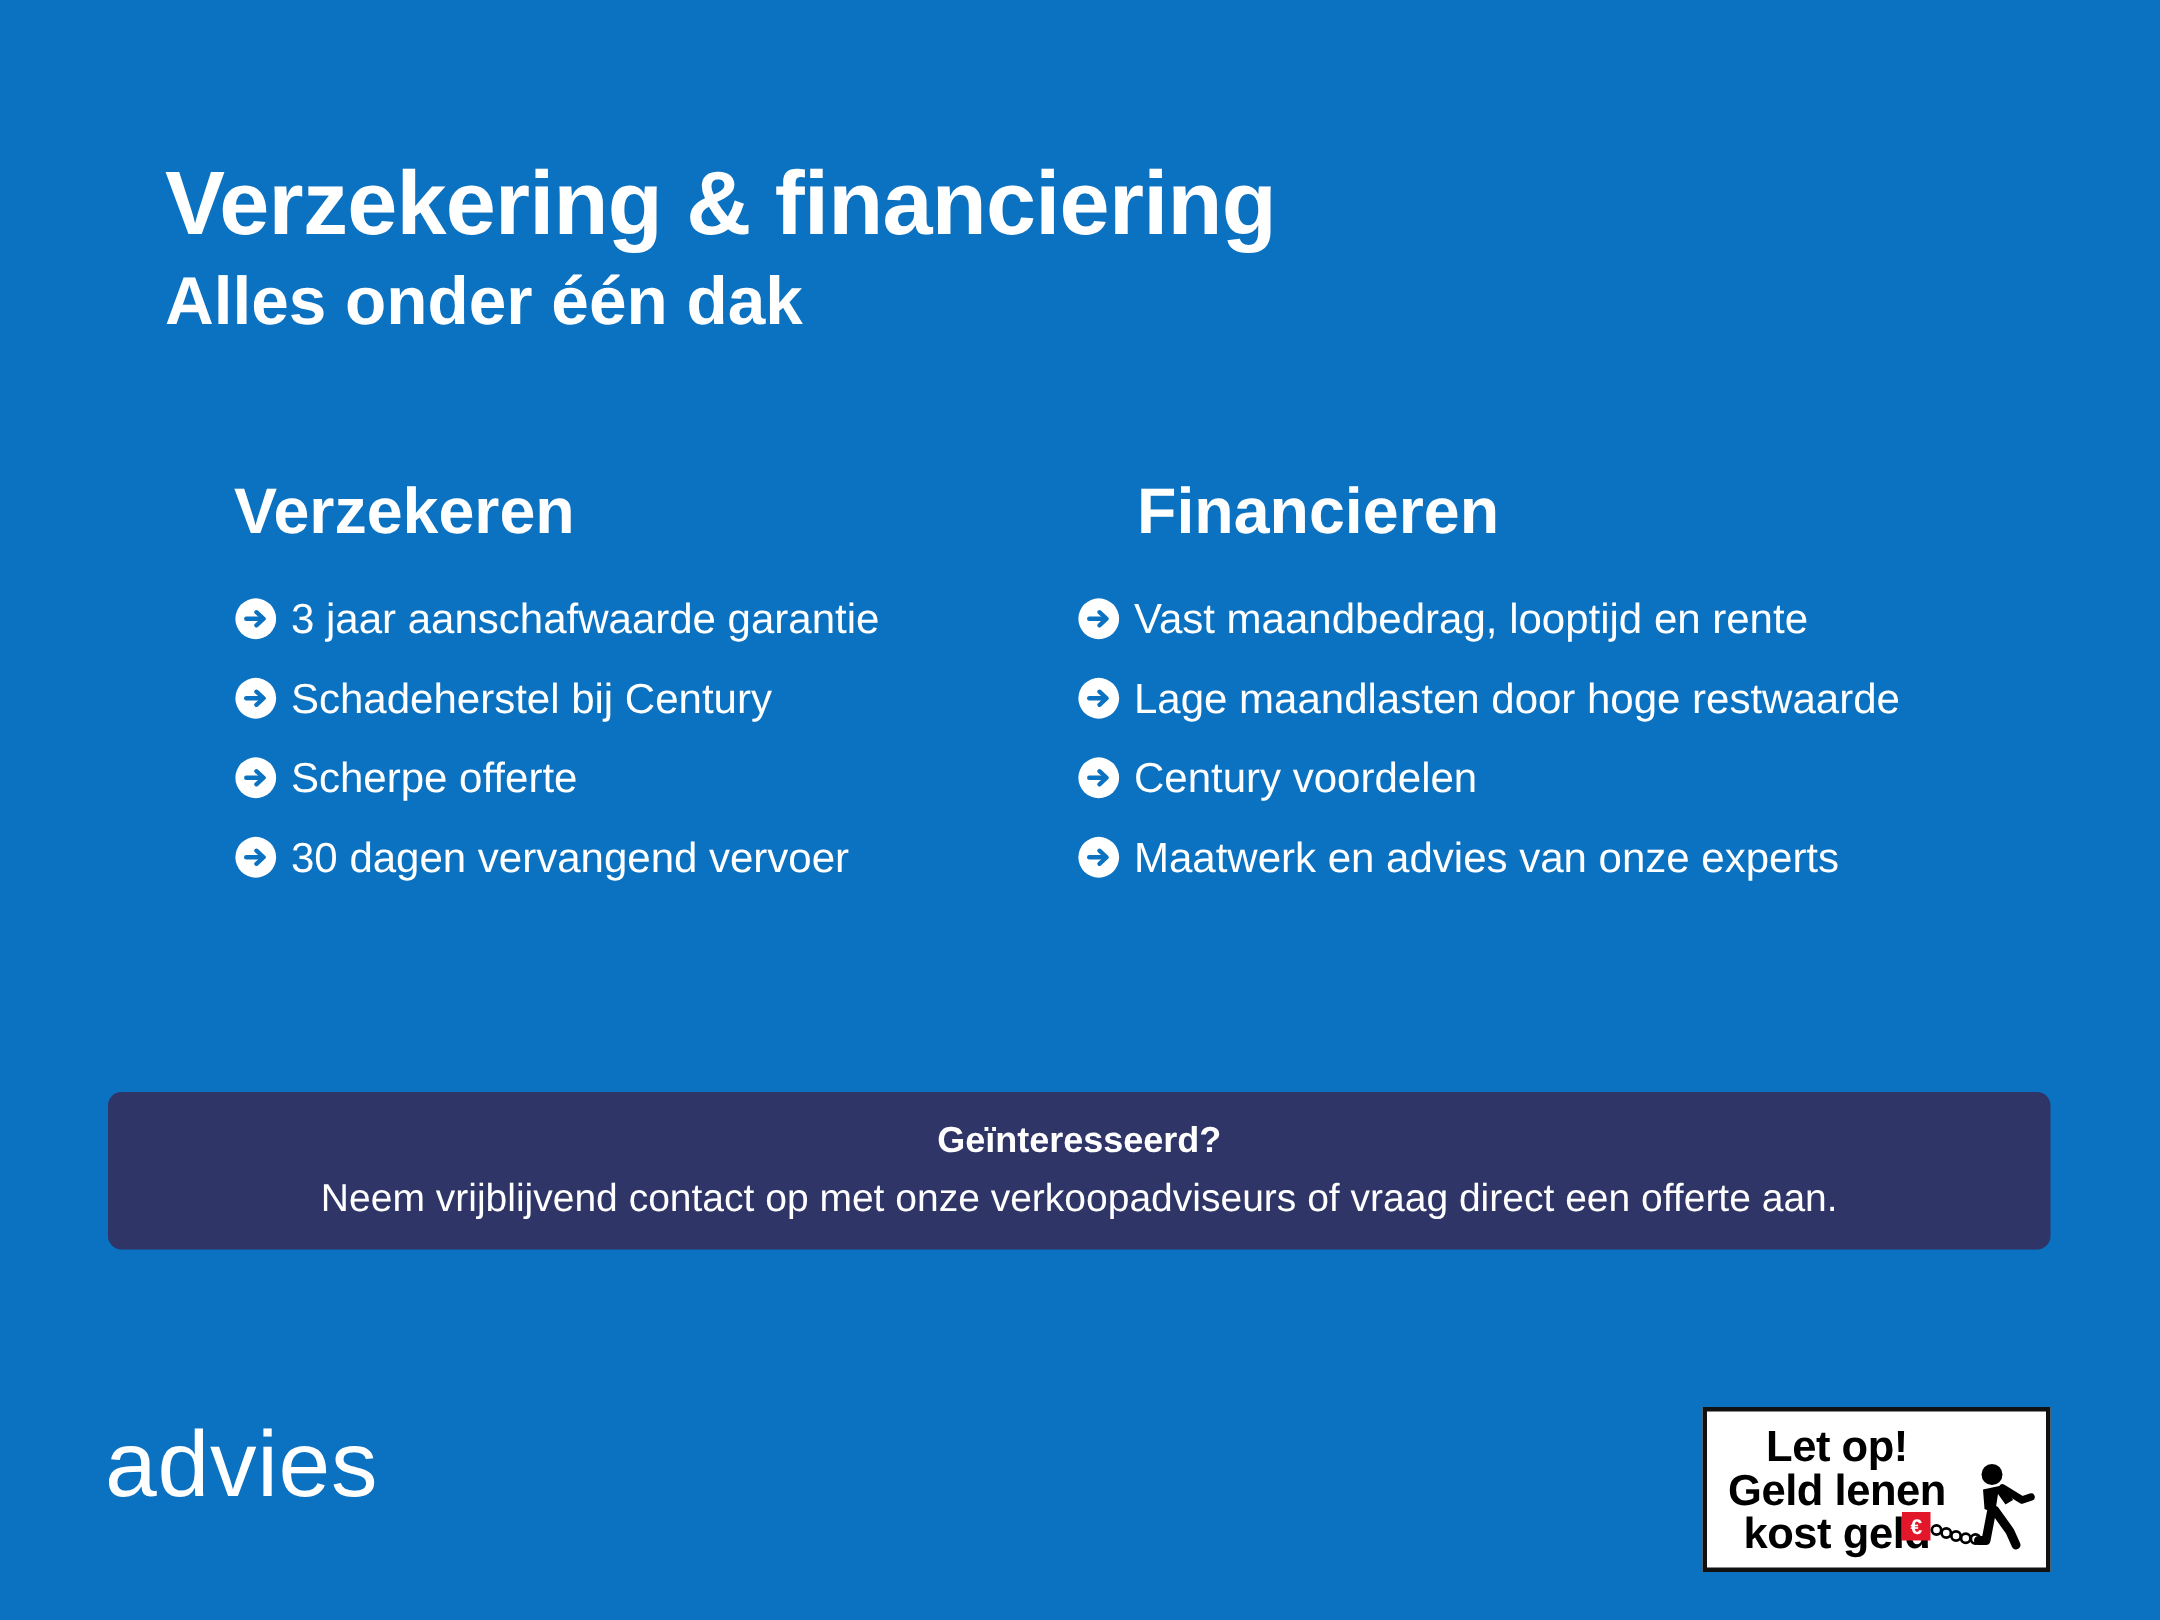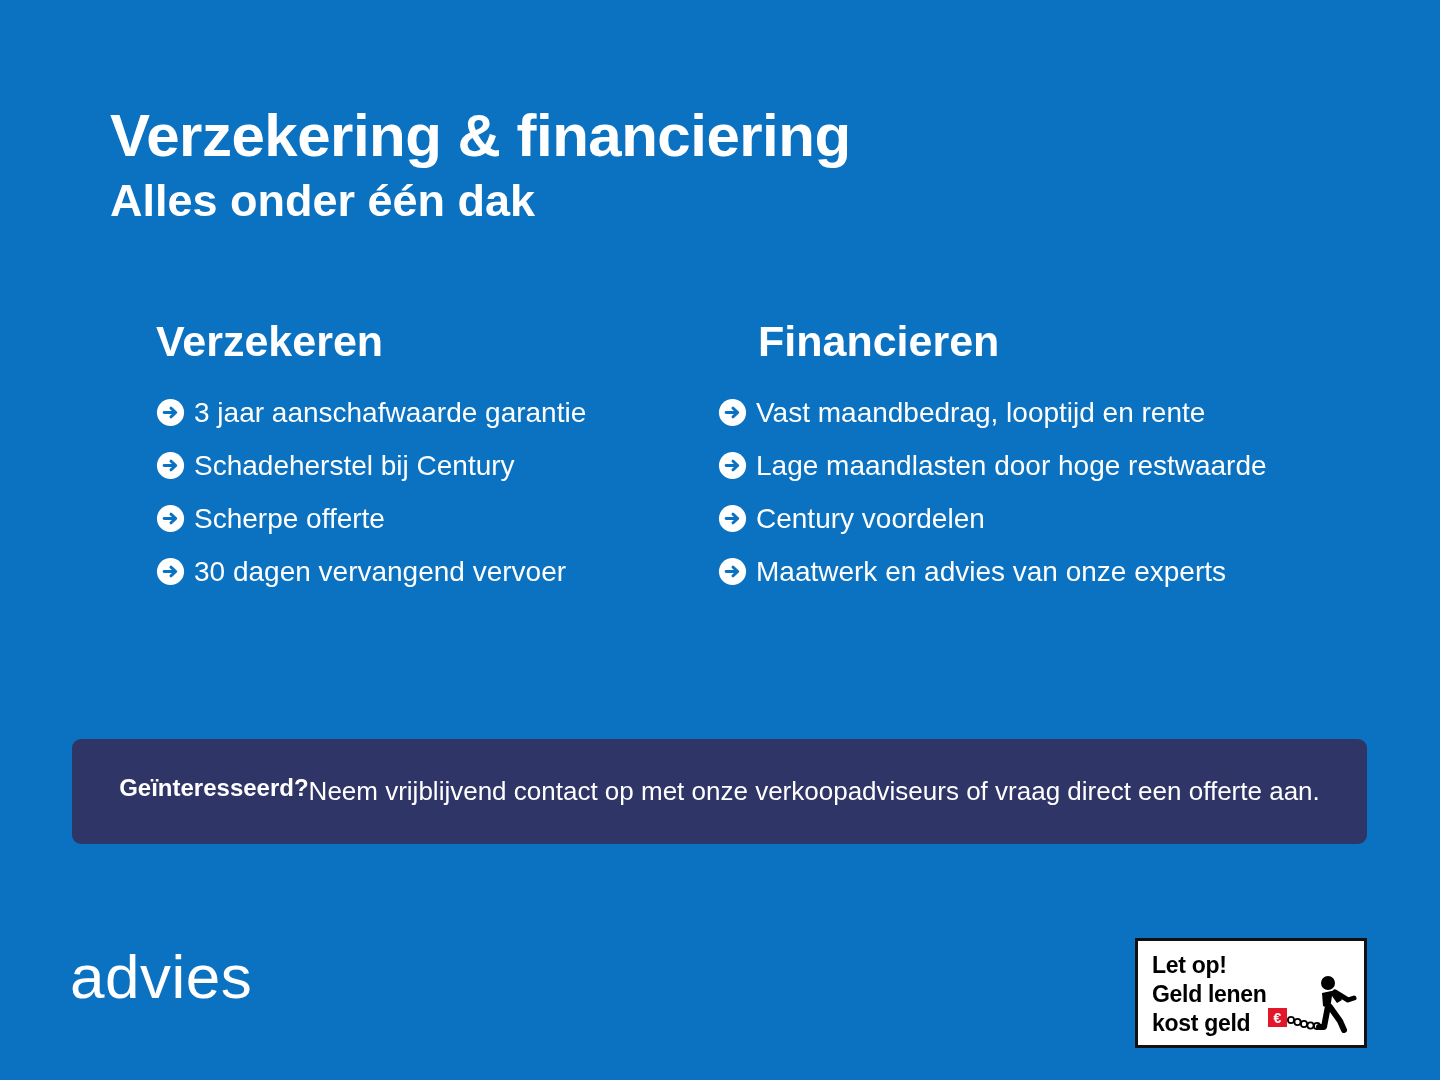--- a/index.html
+++ b/index.html
@@ -107,24 +107,23 @@
   
   .cta {
     position: absolute;
     left: 72px;
     top: 728px;
     width: 1295px;
     height: 105px;
     background: #2f3566;
     border-radius: 9px;
     display: flex;
-    flex-direction: row;
+    flex-direction: column;
     align-items: center;
     justify-content: center;
-    margin-top: 11px;
   }
   .cta-title {
     font-size: 24px;
     font-weight: 700;
     line-height: 1.2;
     margin: 0 0 7px 0;
     color: #ffffff;
     text-align: center;
   }
   .cta-text {
@@ -164,23 +163,24 @@
     width: 100%;
     height: 100%;
   }
   .warning-lines {
     position: absolute;
     left: 14px;
     top: 10px;
     color: #000000;
     font-family: "Liberation Sans", "DejaVu Sans", sans-serif;
     font-weight: 700;
-    font-size: 23px;
+    font-size: 29px;
     line-height: 29px;
     letter-spacing: -0.3px;
+    text-align: center;
   }
   .warning-art {
     position: absolute;
     right: 6px;
     bottom: 8px;
     width: 92px;
     height: 62px;
   }
 </style>
 </head>

